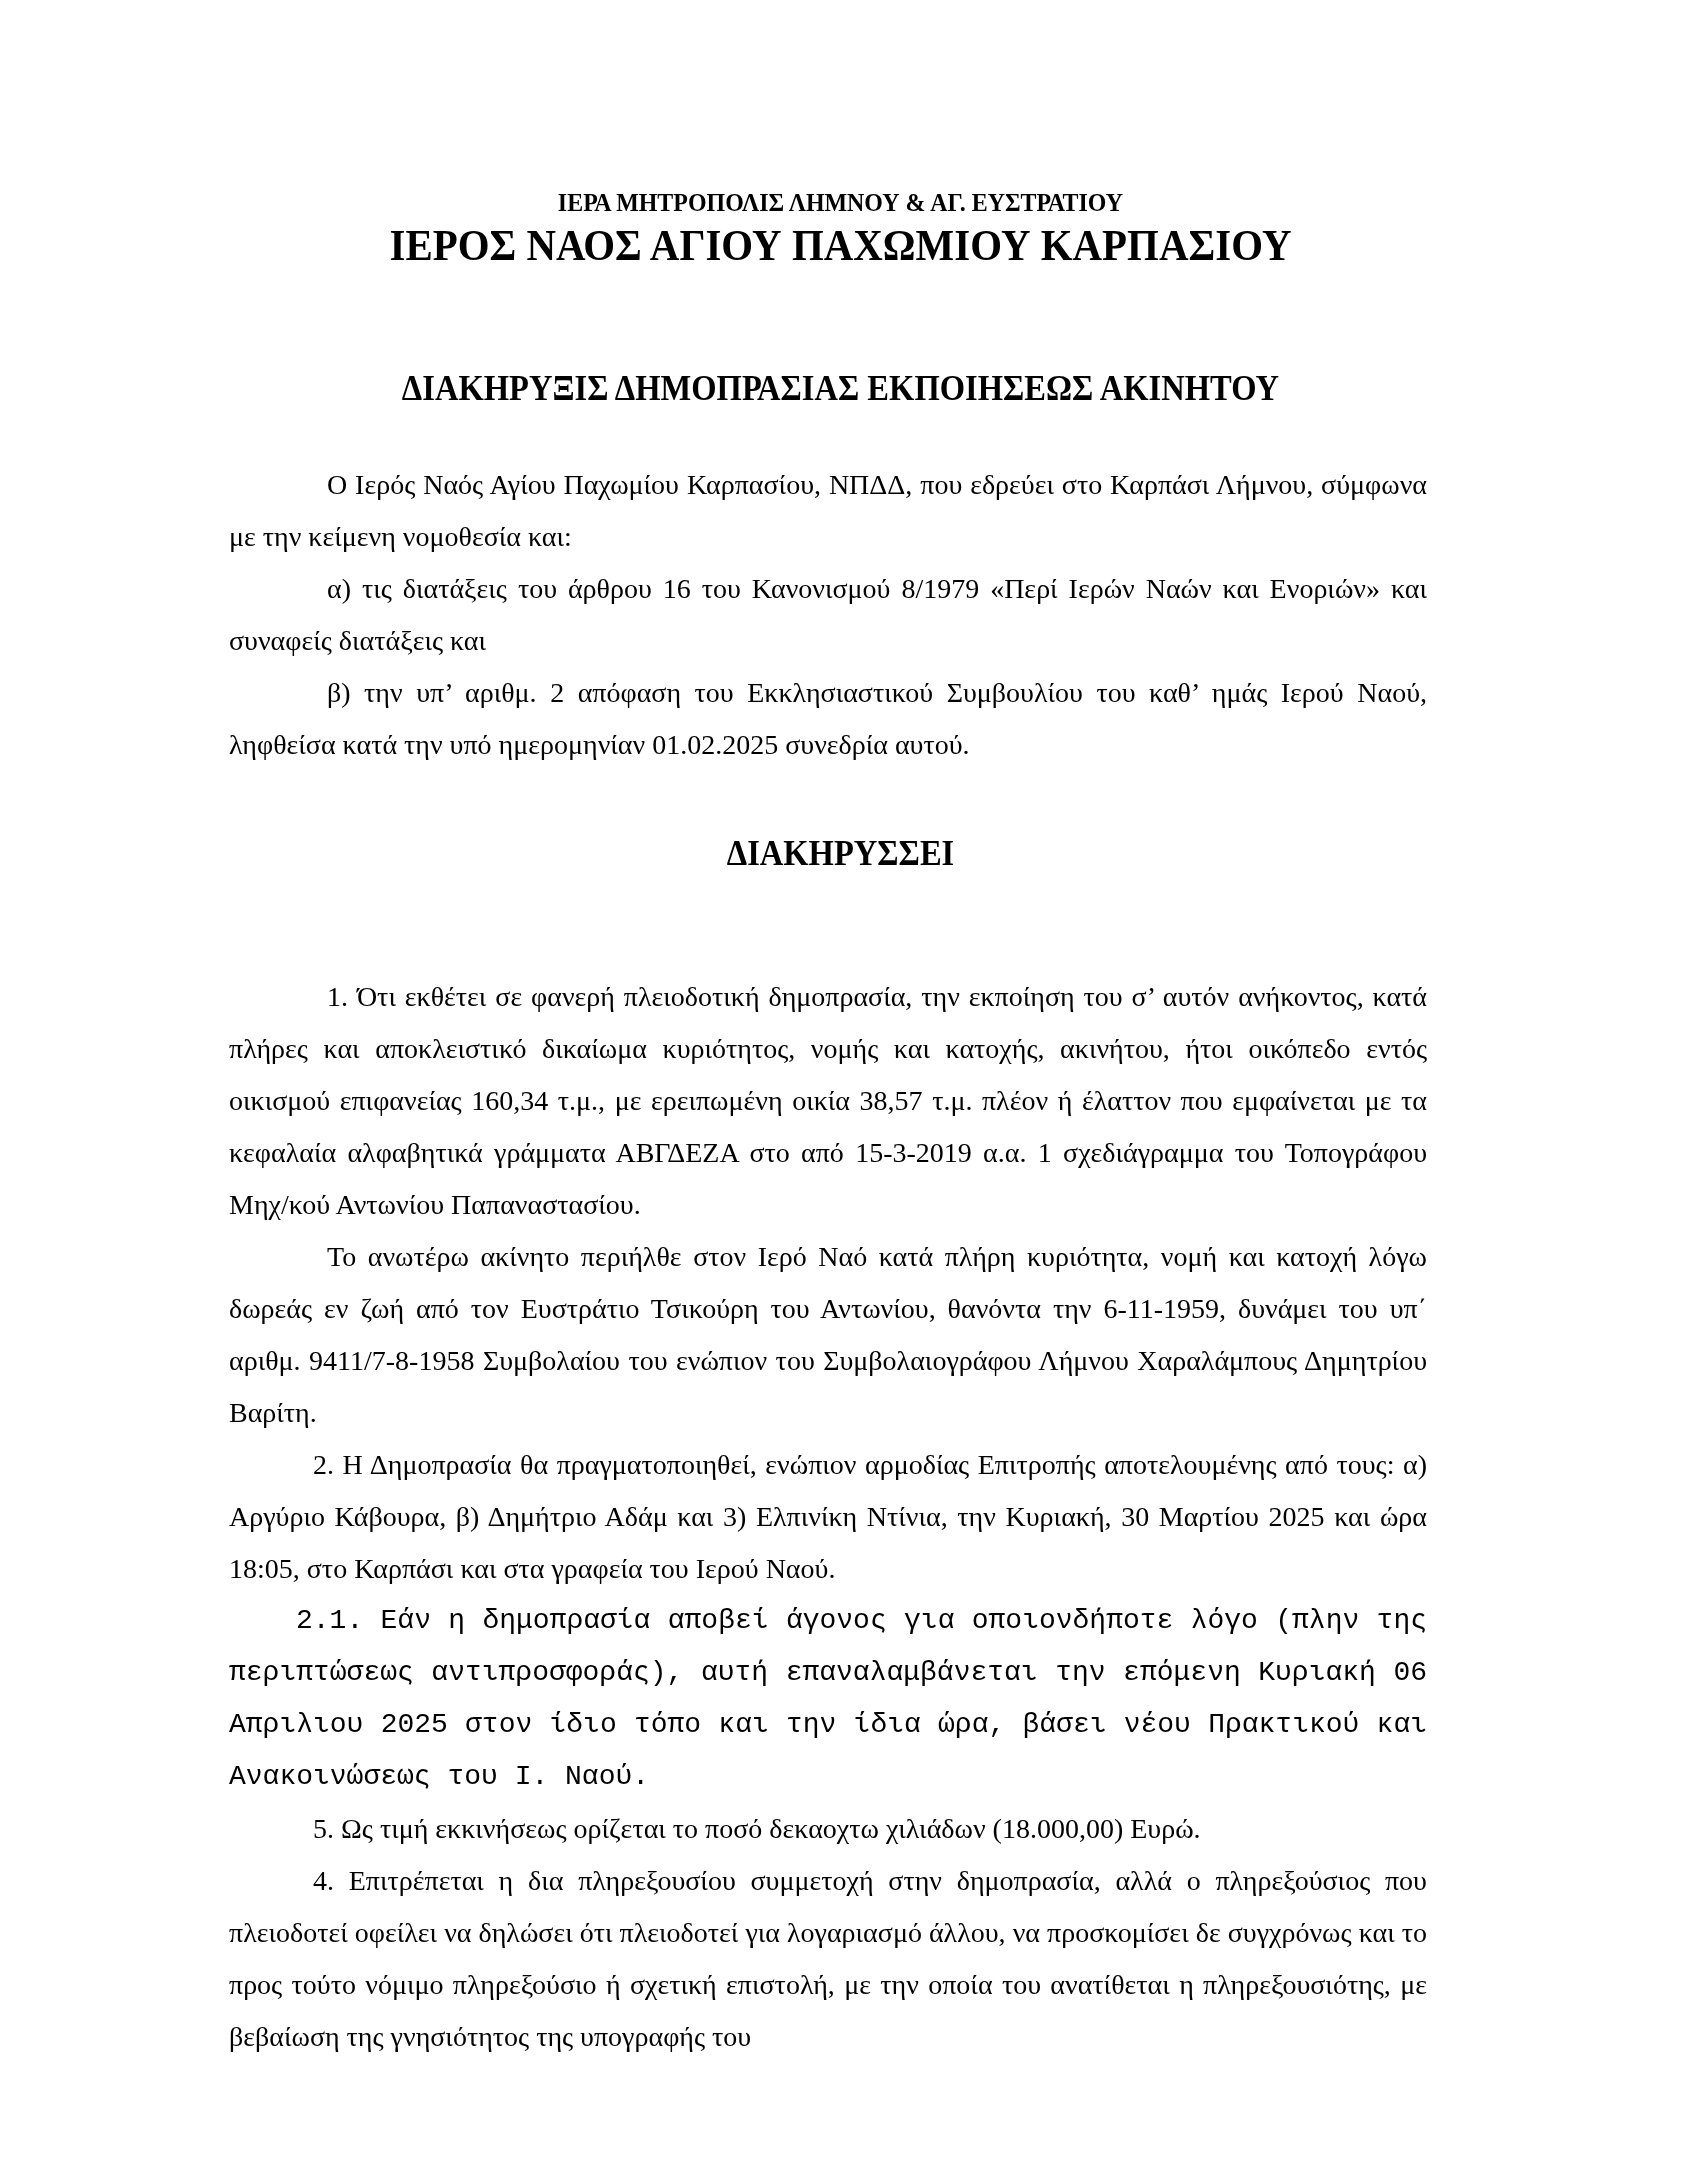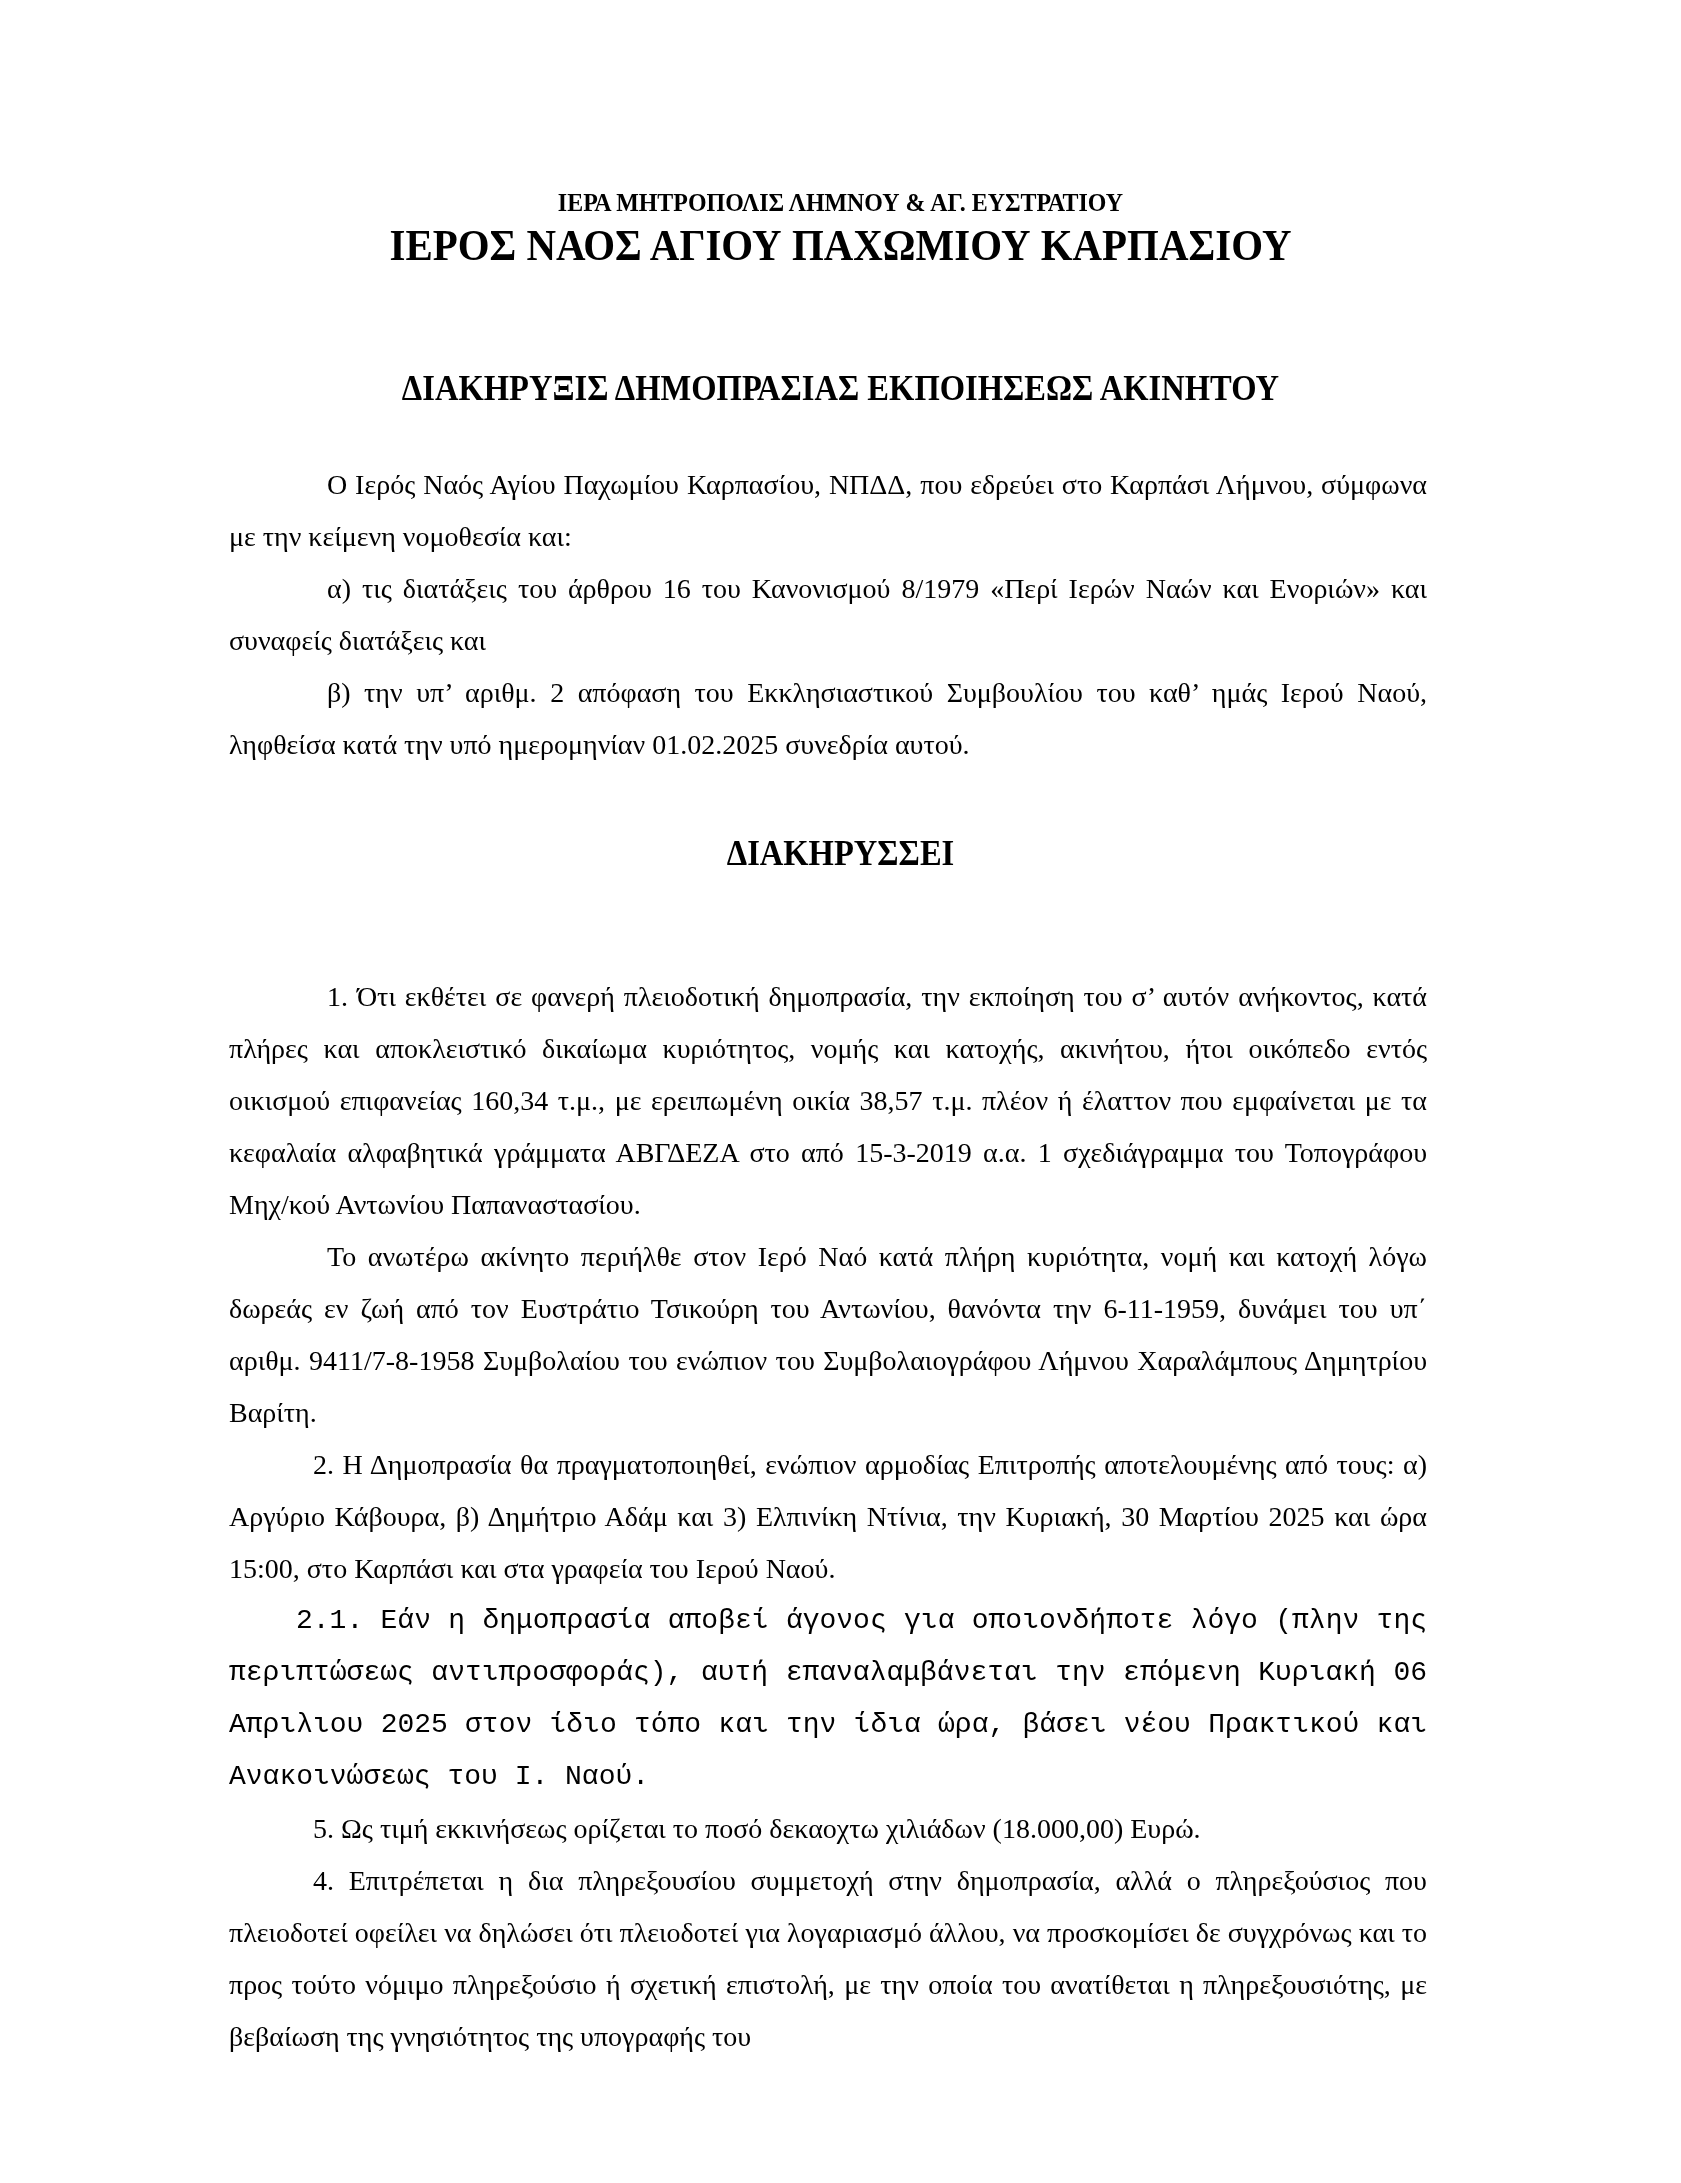--- a/index.html
+++ b/index.html
@@ -117,21 +117,21 @@
     <p class="ind1">Ο Ιερός Ναός Αγίου Παχωμίου Καρπασίου, ΝΠΔΔ,  που εδρεύει στο Καρπάσι Λήμνου, σύμφωνα με την κείμενη νομοθεσία και:</p>
     <p class="ind1">α) τις διατάξεις του άρθρου 16 του Κανονισμού 8/1979 «Περί Ιερών Ναών και Ενοριών» και συναφείς διατάξεις και</p>
     <p class="ind1">β) την υπ’ αριθμ. 2 απόφαση του Εκκλησιαστικού Συμβουλίου του καθ’ ημάς Ιερού Ναού, ληφθείσα κατά την υπό ημερομηνίαν 01.02.2025 συνεδρία αυτού.</p>
   </div>
 
   <div class="section-title">ΔΙΑΚΗΡΥΣΣΕΙ</div>
 
   <div class="block body">
     <p class="ind1">1. Ότι εκθέτει σε φανερή πλειοδοτική δημοπρασία, την εκποίηση του σ’ αυτόν ανήκοντος, κατά πλήρες και αποκλειστικό δικαίωμα κυριότητος, νομής και κατοχής, ακινήτου, ήτοι οικόπεδο εντός οικισμού επιφανείας 160,34 τ.μ., με ερειπωμένη οικία 38,57 τ.μ. πλέον ή έλαττον που εμφαίνεται με τα κεφαλαία αλφαβητικά γράμματα ΑΒΓΔΕΖΑ στο από 15-3-2019 α.α. 1 σχεδιάγραμμα του Τοπογράφου Μηχ/κού Αντωνίου Παπαναστασίου.</p>
     <p class="ind1">Το ανωτέρω ακίνητο περιήλθε στον Ιερό Ναό κατά πλήρη κυριότητα, νομή και κατοχή λόγω δωρεάς εν ζωή από τον Ευστράτιο Τσικούρη του Αντωνίου, θανόντα την 6-11-1959, δυνάμει του υπ΄ αριθμ. 9411/7-8-1958 Συμβολαίου του ενώπιον του Συμβολαιογράφου Λήμνου Χαραλάμπους Δημητρίου Βαρίτη.</p>
-    <p class="ind2">2. Η Δημοπρασία θα πραγματοποιηθεί, ενώπιον αρμοδίας Επιτροπής αποτελουμένης από τους: α) Αργύριο Κάβουρα, β) Δημήτριο Αδάμ και 3) Ελπινίκη Ντίνια, την Κυριακή, 30 Μαρτίου 2025 και  ώρα 15:00, στο Καρπάσι  και στα γραφεία του Ιερού Ναού.</p>
+    <p class="ind2">2. Η Δημοπρασία θα πραγματοποιηθεί, ενώπιον αρμοδίας Επιτροπής αποτελουμένης από τους: α) Αργύριο Κάβουρα, β) Δημήτριο Αδάμ και 3) Ελπινίκη Ντίνια, την Κυριακή, 30 Μαρτίου 2025 και  ώρα 18:05, στο Καρπάσι  και στα γραφεία του Ιερού Ναού.</p>
     <p class="ind3">2.1. Εάν η δημοπρασία αποβεί άγονος για οποιονδήποτε λόγο (πλην της περιπτώσεως αντιπροσφοράς), αυτή επαναλαμβάνεται την επόμενη Κυριακή 06 Απριλιου 2025 στον ίδιο τόπο και την ίδια ώρα, βάσει νέου Πρακτικού και Ανακοινώσεως του Ι. Ναού.</p>
     <p class="ind2">5. Ως τιμή εκκινήσεως ορίζεται το ποσό δεκαοχτω χιλιάδων (18.000,00) Ευρώ.</p>
     <p class="ind2">4. Επιτρέπεται η δια πληρεξουσίου συμμετοχή στην δημοπρασία, αλλά ο πληρεξούσιος που πλειοδοτεί οφείλει να δηλώσει ότι πλειοδοτεί για λογαριασμό άλλου, να προσκομίσει δε συγχρόνως και το προς τούτο νόμιμο πληρεξούσιο ή σχετική επιστολή, με την οποία του ανατίθεται η πληρεξουσιότης, με βεβαίωση της γνησιότητος της υπογραφής του</p>
   </div>
 
   <div class="cutoff">
     <span>εξουσιοδοτούντος από δημόσια αρχή ή ΚΕΠ ή από το γραφείο του Ι. Ναού</span>
   </div>
 
 </div>

